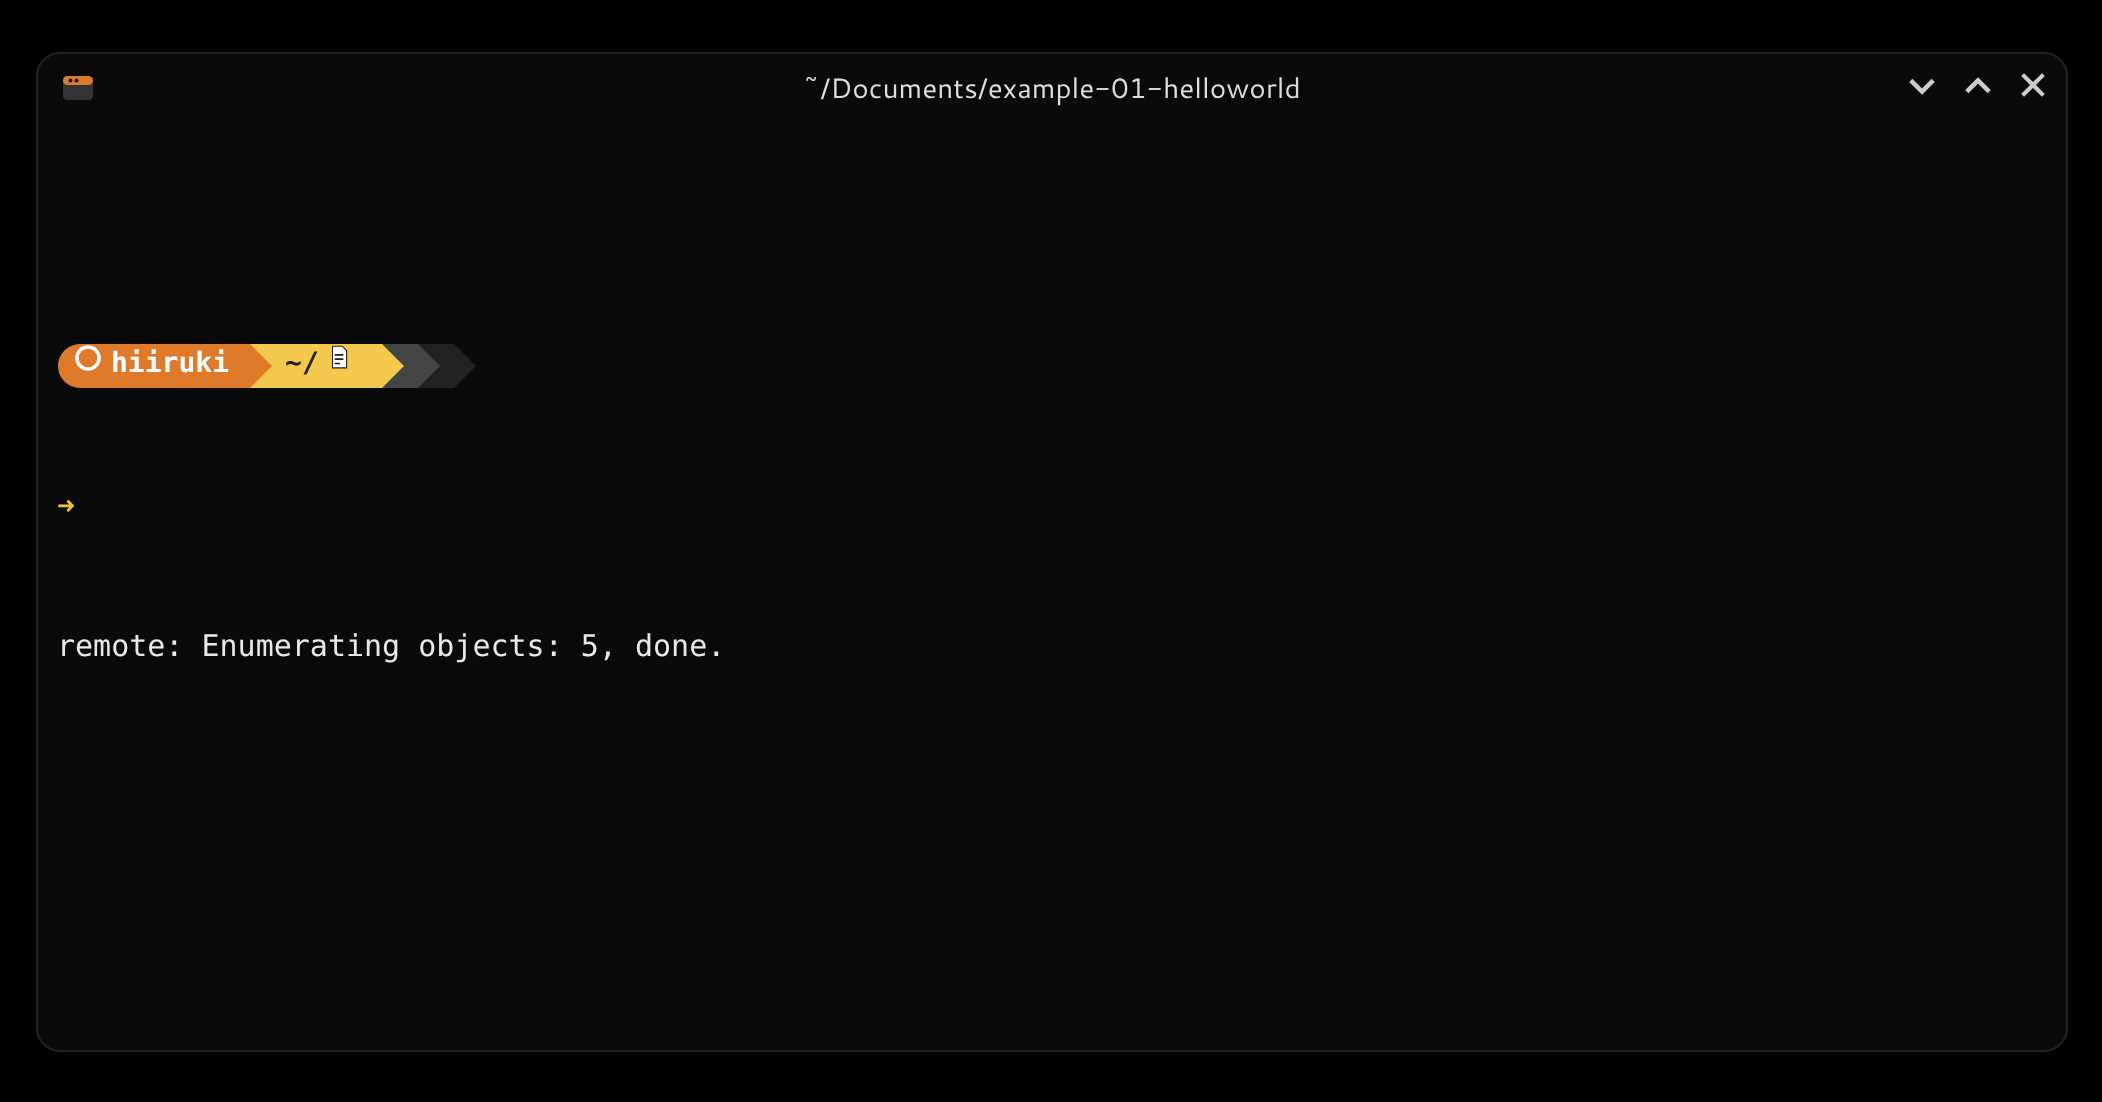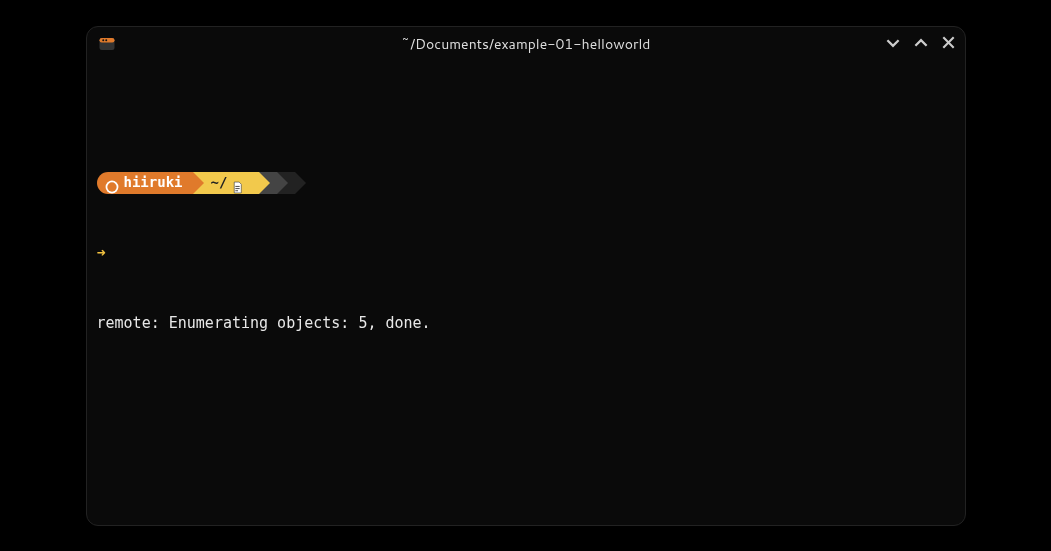--- a/index.html
+++ b/index.html
@@ -8,21 +8,21 @@
     width: 1051px;
     height: 551px;
     display: flex;
     align-items: center;
     justify-content: center;
     font-family: "DejaVu Sans Mono", "Menlo", "Consolas", monospace;
     font-size: 15px;
     overflow: hidden;
   }
   .window {
-    width: 880px;
+    width: 1016px;
     height: 500px;
     background: #0a0a0a;
     border-radius: 12px;
     border: 1px solid #222;
     display: flex;
     flex-direction: column;
     overflow: hidden;
   }
   .titlebar {
     height: 34px;
@@ -57,21 +57,21 @@
     line-height:1.55;
     white-space: pre;
     overflow:hidden;
   }
   .line { display:flex; align-items:center; flex-wrap:nowrap; }
   .output { color:#e8e8e8; }
 
   
   .seg {
     display:inline-flex;
-    align-items:flex-end;
+    align-items:flex-start;
     height:22px;
     padding: 0 10px 0 10px;
     position:relative;
     font-weight:600;
     color:#111;
     font-size:14px;
   }
   .seg + .seg { padding-left: 18px; }
   .seg::after{
     content:"";

